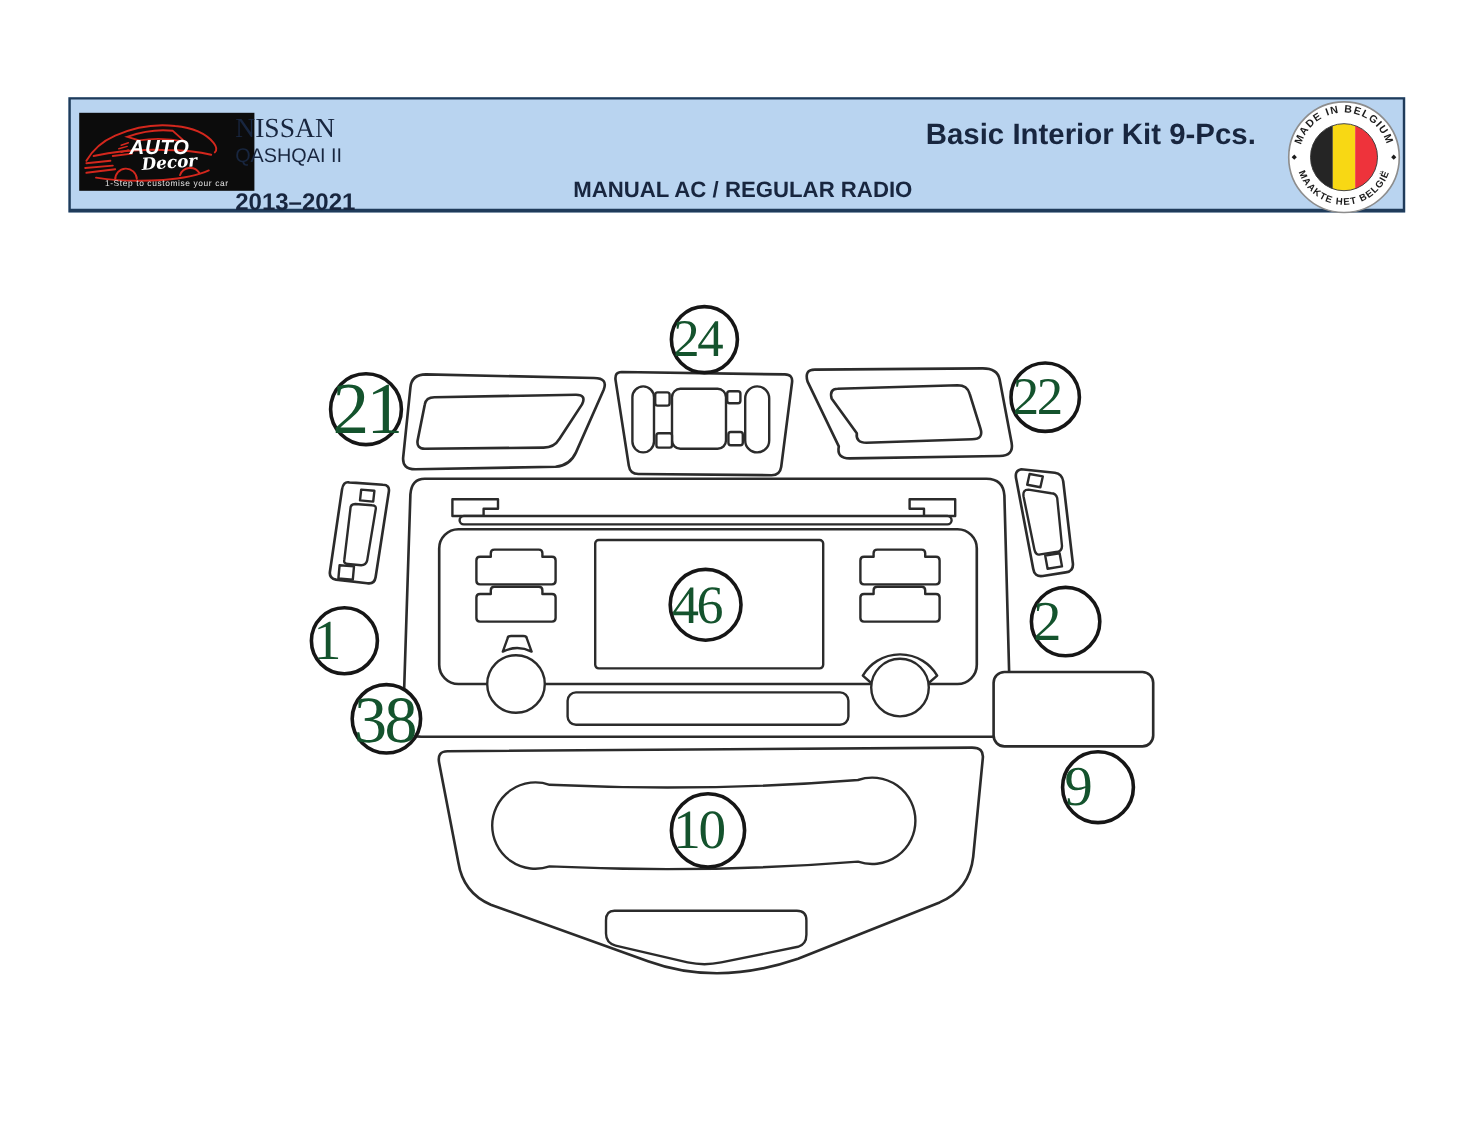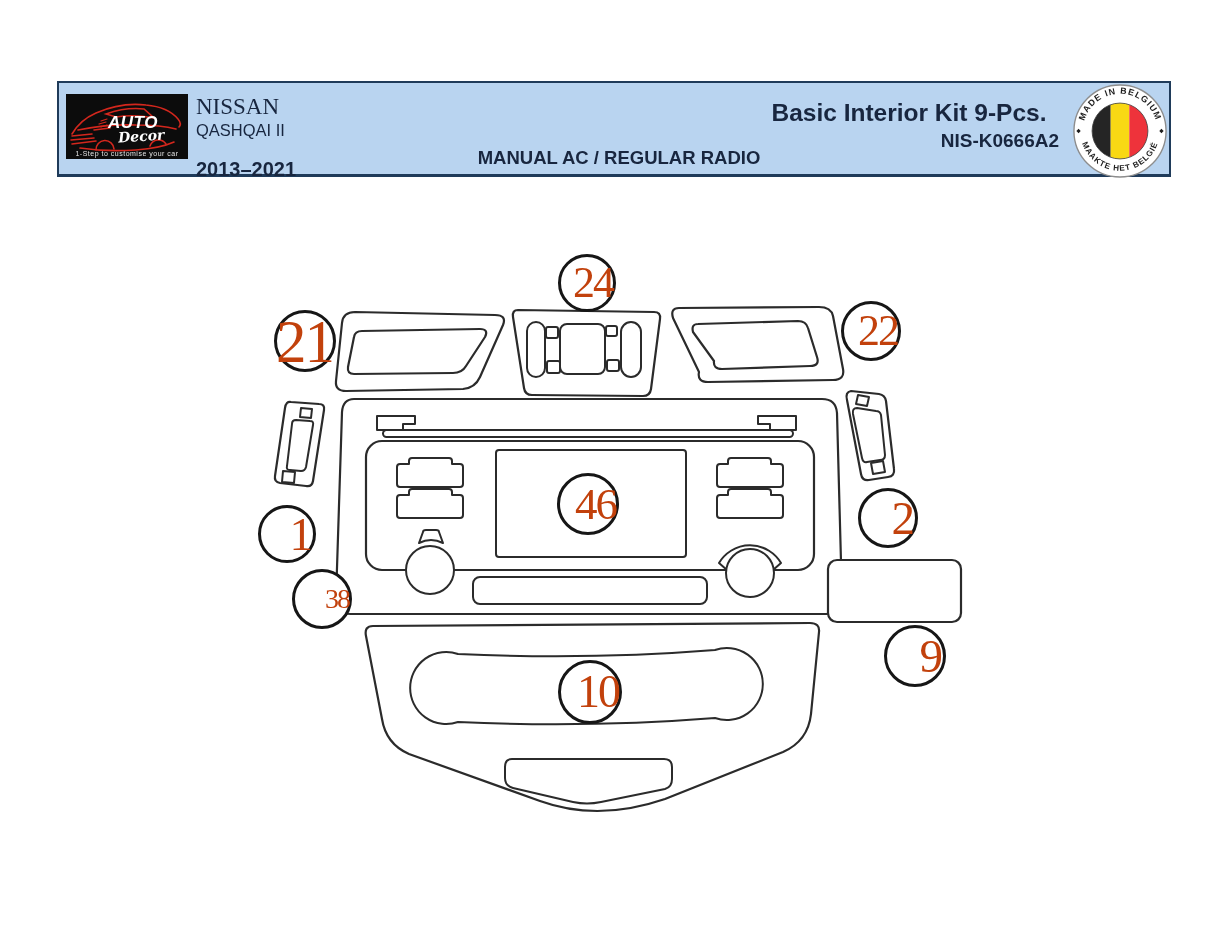--- a/index.html
+++ b/index.html
@@ -3,44 +3,44 @@
 <meta charset="utf-8">
 <style>
   html,body{margin:0;padding:0;background:#fff;}
   .page{position:relative;width:1228px;height:950px;background:#fff;overflow:hidden;
         font-family:"Liberation Sans",sans-serif;}
 
   
   .topbar{position:absolute;left:57px;top:81px;width:1114px;height:96px;
           background:#b9d4f0;border:2px solid #1f3b5a;border-bottom-width:3px;
           box-sizing:border-box;}
-  .logo{position:absolute;left:7px;top:11px;width:122px;height:65px;background:#0c0c0c;}
+  .logo{position:absolute;left:7px;top:11px;width:122px;height:65px;background:#0c0c0c;padding-left:24px;}
   .logo svg{position:absolute;left:0;top:0;}
   .logo-brand{position:absolute;left:42px;top:20px;color:#fff;line-height:1;}
   .logo-auto{display:block;font-size:17px;font-weight:bold;font-style:italic;letter-spacing:.5px;}
   .logo-decor{display:block;margin-left:10px;margin-top:-2px;font-family:"DejaVu Serif",serif;
               font-style:italic;font-weight:bold;font-size:14px;transform:rotate(-4deg);}
   .logo-tagline{position:absolute;left:0;right:0;bottom:2px;text-align:center;color:#e3e3e3;
                 font-size:7px;letter-spacing:.5px;white-space:nowrap;}
   .vehicle{position:absolute;left:137px;top:12px;color:#18263f;line-height:1;}
   .vehicle .make{font-family:"Liberation Serif",serif;font-weight:normal;font-size:23px;}
   .vehicle .model{font-weight:normal;font-size:16.5px;margin-top:4px;}
   .vehicle .years{font-weight:bold;font-size:20px;margin-top:20px;}
   .variant{position:absolute;left:330px;top:64px;width:460px;text-align:center;
            color:#18263f;font-weight:bold;font-size:18.5px;}
   .kit{position:absolute;left:660px;top:16px;width:380px;text-align:center;color:#18263f;}
   .kit-title{font-weight:bold;font-size:24.5px;}
   .part-code{font-weight:bold;font-size:19px;text-align:right;padding-right:40px;margin-top:3px;}
   .badge{position:absolute;left:1012px;top:-1px;}
 
   
   .art{position:absolute;left:0;top:0;}
-  .part-label{position:absolute;display:flex;align-items:center;justify-content:flex-end;
+  .part-label{position:absolute;display:flex;align-items:center;justify-content:flex-start;
               border:3px solid #161616;border-radius:50%;background:#fff;
-              color:#c2410c;font-family:"Liberation Serif",serif;line-height:1;
+              color:#14532d;font-family:"Liberation Serif",serif;line-height:1;
               letter-spacing:-2px;box-sizing:border-box;}
 </style>
 </head>
 <body>
 
 <div class="page">
 
   <header class="topbar">
 
     <div class="logo">
@@ -65,21 +65,20 @@
     <div class="vehicle">
       <div class="make">NISSAN</div>
       <div class="model">QASHQAI II</div>
       <div class="years">2013–2021</div>
     </div>
 
     <div class="variant">MANUAL AC / REGULAR RADIO</div>
 
     <div class="kit">
       <div class="kit-title">Basic Interior Kit  9-Pcs.</div>
-      <div class="part-code">NIS-K0666A2</div>
     </div>
 
     <svg class="badge" width="98" height="98" viewBox="-50 -50 100 100">
       <defs>
         <path id="arcTop" d="M -38 0 A 38 38 0 0 1 38 0"></path>
         <path id="arcBot" d="M -40.5 0 A 40.5 40.5 0 0 0 40.5 0"></path>
         <clipPath id="flagClip">
             <circle cx="0" cy="0" r="28.5"></circle>
           </clipPath>
       </defs>
@@ -194,21 +193,21 @@
       </div>
 
     <div class="part-label" style="left:841px;top:301px;width:60px;height:60px;font-size:44px">
       <span>22</span>
       </div>
 
     <div class="part-label" style="left:258px;top:505px;width:58px;height:58px;font-size:47px;letter-spacing:0">
       <span>1</span>
       </div>
 
-    <div class="part-label" style="left:292px;top:569px;width:60px;height:60px;font-size:28px">
+    <div class="part-label" style="left:292px;top:569px;width:60px;height:60px;font-size:55px">
       <span>38</span>
       </div>
 
     <div class="part-label" style="left:557px;top:473px;width:62px;height:62px;font-size:45px">
       <span>46</span>
       </div>
 
     <div class="part-label" style="left:858px;top:488px;width:60px;height:60px;font-size:47px;letter-spacing:0">
       <span>2</span>
       </div>

